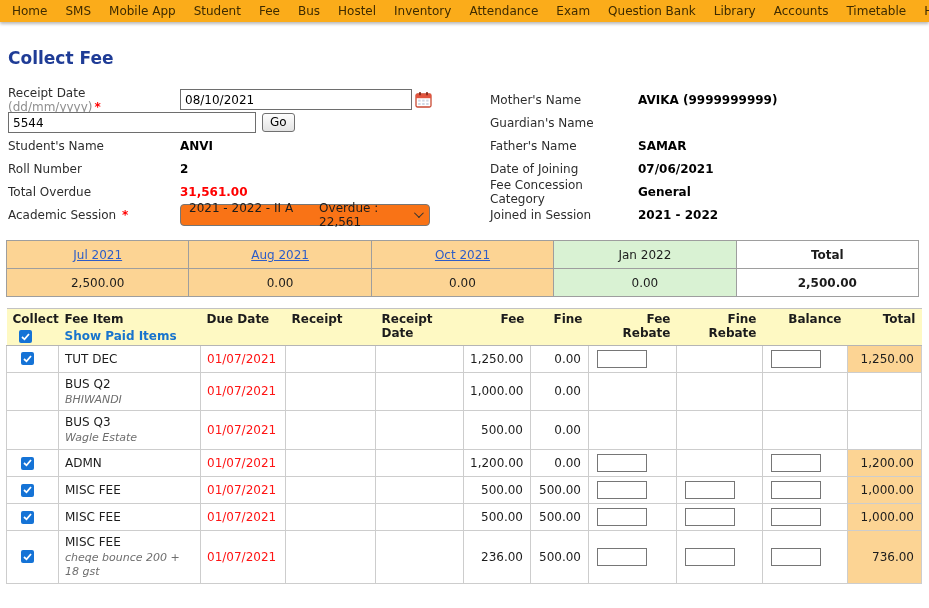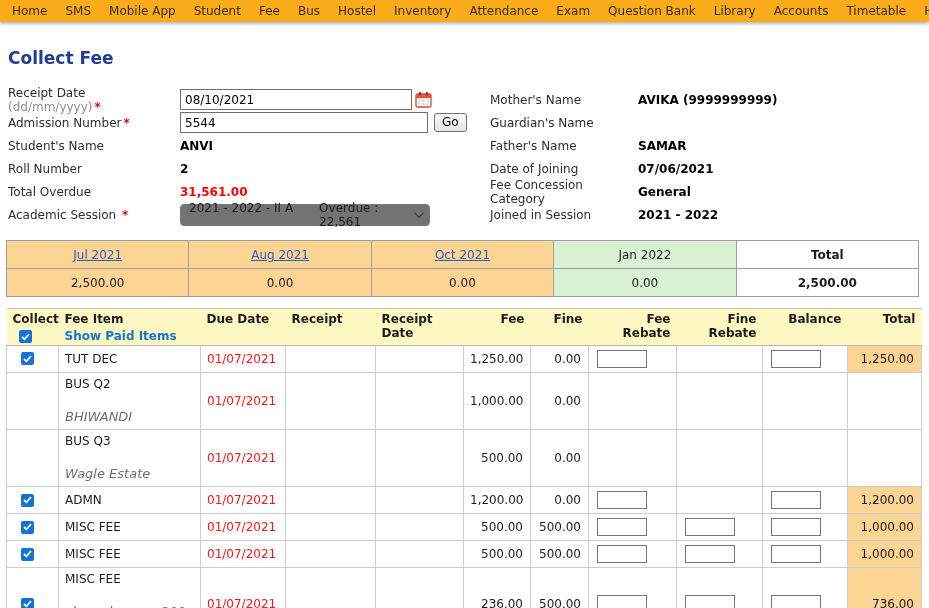--- a/index.html
+++ b/index.html
@@ -28,21 +28,21 @@
   .fvalue { font-weight: bold; color: #000; }
   .fvalue.red { color: #f00; }
   .txt { height: 21px; border: 1px solid #6e6e6e; padding: 0 4px; font: 12px "DejaVu Sans", sans-serif; }
   .txt.receipt { width: 232px; }
   .txt.admission { width: 248px; }
   .cal-btn { margin-left: 3px; width: 17px; height: 17px; display: inline-flex; cursor: pointer; }
   .go-btn { margin-left: 6px; padding: 1px 7px 2px; font: 12px "DejaVu Sans", sans-serif;
     border: 1px solid #707070; border-radius: 3px;
     background: linear-gradient(#fdfdfd, #e3e3e3); cursor: pointer; }
   .sel { width: 250px; height: 22px; border: 1px solid #767676; border-radius: 4px;
-    background: #737373; display: inline-flex; align-items: center; padding: 0 8px; cursor: pointer; }
+    background: #f97316; display: inline-flex; align-items: center; padding: 0 8px; cursor: pointer; }
   .sel .sel-text { flex: 1; display: flex; }
   .sel .sel-main { flex: none; }
   .sel .sel-extra { margin-left: 26px; }
   .chev { width: 7px; height: 7px; border-right: 1.4px solid #333; border-bottom: 1.4px solid #333;
     transform: rotate(45deg) translateY(-2px); flex: none; }
 
   
   table { border-collapse: collapse; }
   .month-table { margin: 14px 0 0 6px; width: 913px; table-layout: fixed; }
   .month-table th, .month-table td { border: 1px solid #9e9e9e; height: 28px; text-align: center;
@@ -55,21 +55,21 @@
   
   .fee-table { margin: 11px 0 0 6px; width: 915px; table-layout: fixed; }
   .fee-table th { background: #fef9c3; font-weight: bold; font-size: 12px; text-align: left;
     padding: 3px 6px 1px; vertical-align: top; border-top: 1px solid #c2c2c2; border-bottom: 1px solid #b5b5b5; }
   .fee-table th.num { text-align: right; }
   .fee-table td { border: 1px solid #cdcdcd; padding: 4px 6px; font-size: 12px; vertical-align: middle; }
   .fee-table td.num { text-align: right; padding-right: 7px; white-space: nowrap; }
   .fee-table td.due { color: #FF1414; white-space: nowrap; }
   .fee-table td.total-cell { text-align: right; padding-right: 7px; }
   .fee-table td.total-cell.filled { background: #FCD494; }
-  .fee-table .sub { font-style: italic; color: #6e6e6e; font-size: 13px; margin-top: 18px; line-height: 1.25; }
+  .fee-table .sub { font-style: italic; color: #6e6e6e; font-size: 11px; margin-top: 2px; line-height: 1.25; }
   .fee-table .cell-input { width: 50px; height: 18px; border: 1px solid #767676; margin-left: 2px;
     font: 12px "DejaVu Sans", sans-serif; padding: 0 3px; }
   .show-paid { color: #1874CD; font-weight: bold; cursor: pointer; display: inline-block; margin-top: 3px; }
   .cb { width: 13px; height: 13px; background: #1573D6; border-radius: 2px; display: inline-flex;
     align-items: center; justify-content: center; cursor: pointer; }
   .cb svg { display: block; }
   th .cb { margin: 4px 0 0 6px; }
   td .cb { margin-left: 8px; }
   .fee-table td.collect-cell { text-align: left; padding-left: 6px; }
 </style>
@@ -112,21 +112,20 @@
               <rect x="7.2" y="8.6" width="2.4" height="2"></rect>
               <rect x="11.2" y="8.6" width="2.4" height="2"></rect>
             <rect x="3.2" y="12" width="2.4" height="2"></rect>
               <rect x="7.2" y="12" width="2.4" height="2"></rect>
               <rect x="11.2" y="12" width="2.4" height="2"></rect>
           </g>
         </svg>
       </span>
     </div>
     <div class="frow">
-      <span class="flabel"><span>Admission Number</span><span class="req">*</span></span>
       <input class="txt admission" value="5544" style="">
       <button class="go-btn">Go</button>
     </div>
     <div class="frow">
       <span class="flabel">Student's Name</span>
       <span class="fvalue">ANVI</span>
     </div>
     <div class="frow">
       <span class="flabel">Roll Number</span>
       <span class="fvalue">2</span>

